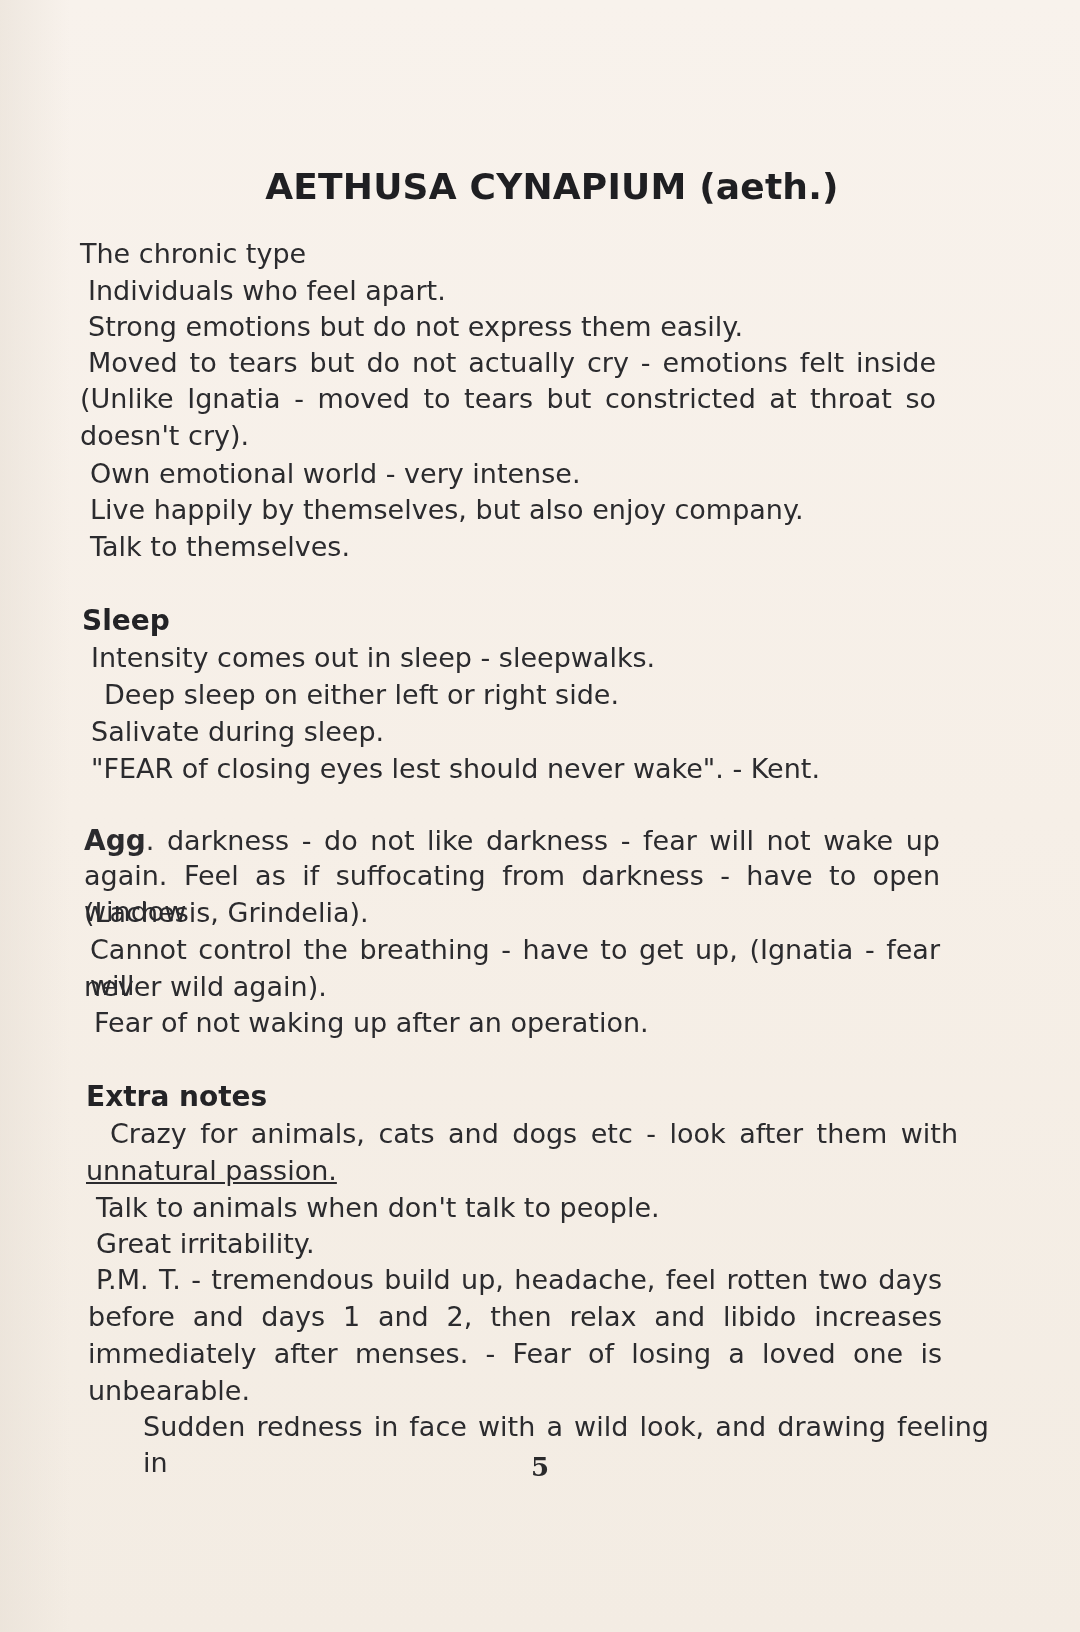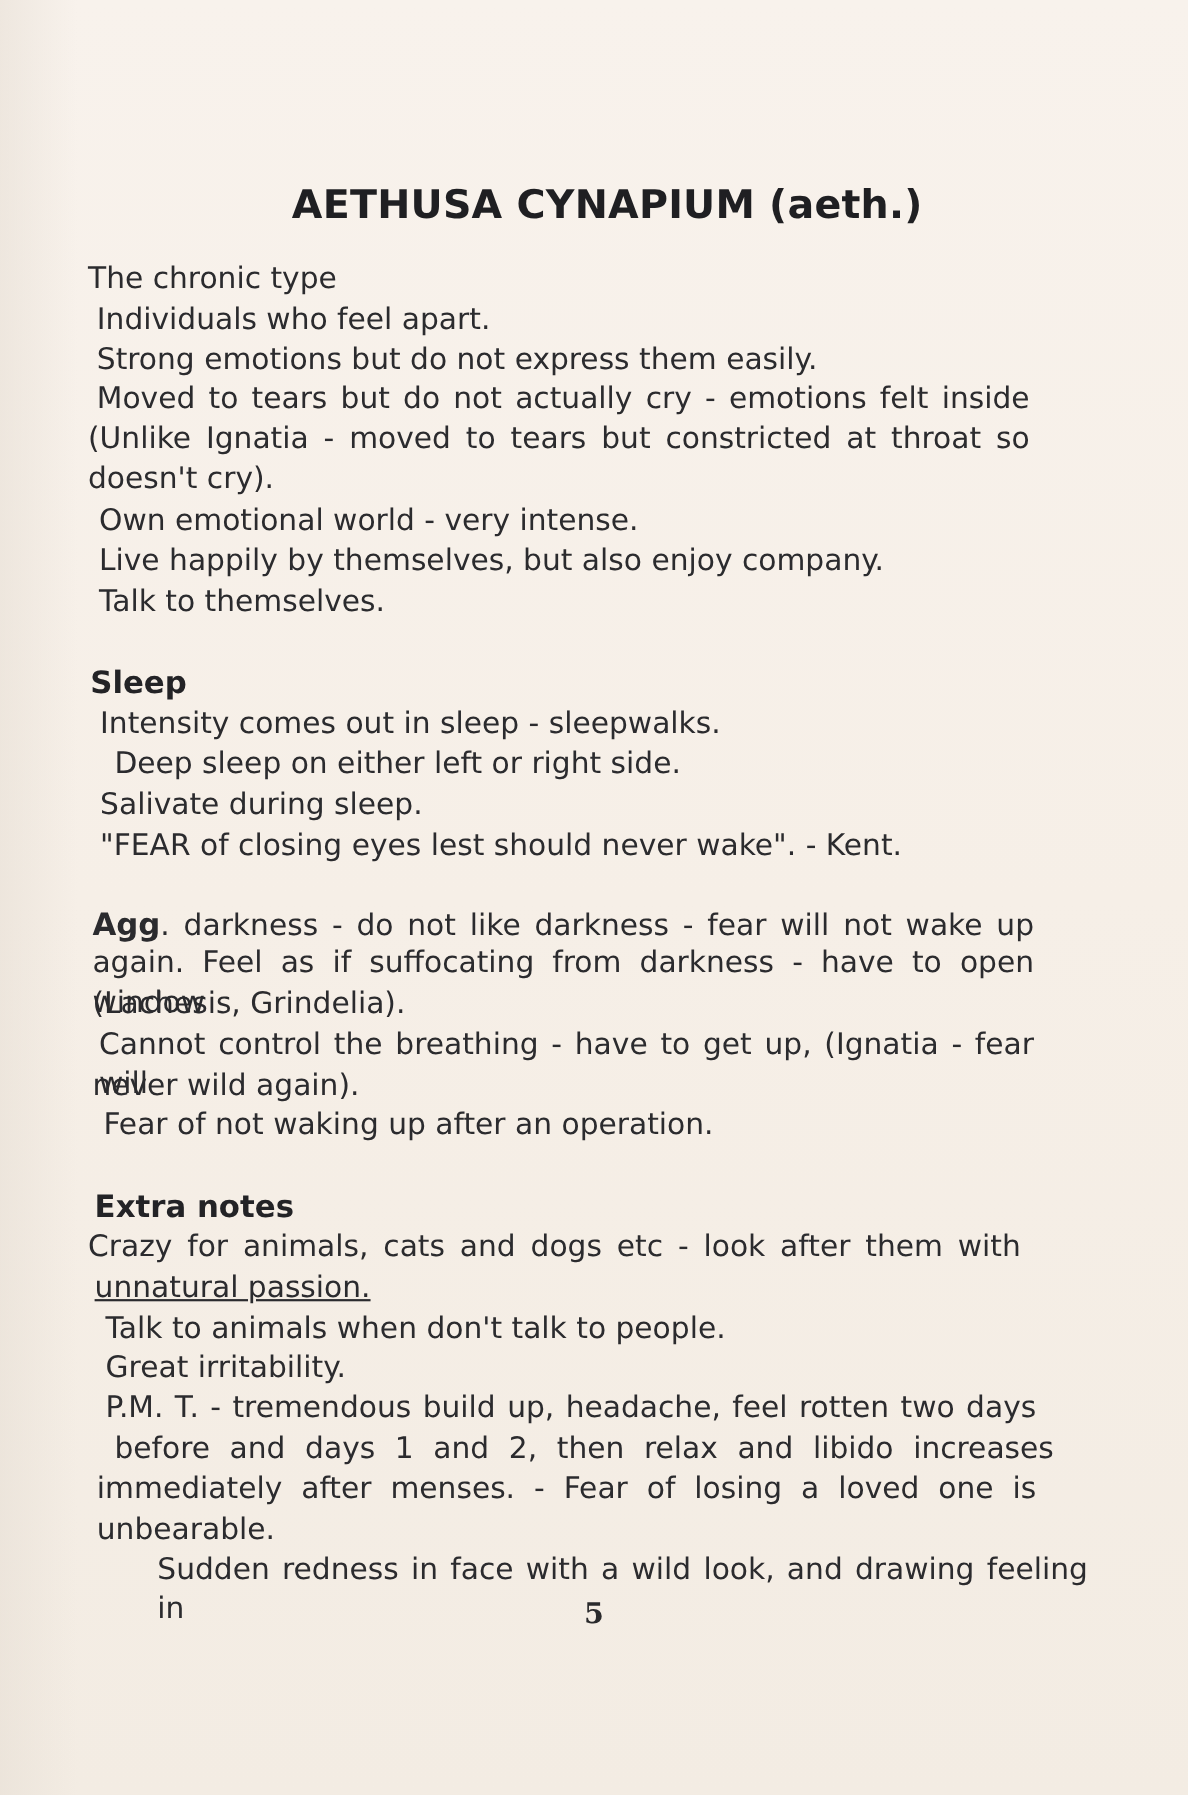--- a/index.html
+++ b/index.html
@@ -118,25 +118,25 @@
     <div class="line justify" style="top:823px; left:84px; width:856px;"><span class="lead">Agg</span><span>. darkness - do not like darkness - fear will not wake up</span></div>
     <div class="line justify" style="top:858px; left:84px; width:856px;">again. Feel as if suffocating from darkness - have to open window</div>
     <div class="line" style="top:895px; left:84px;">(Lachesis, Grindelia).</div>
     <div class="line justify" style="top:932px; left:90px; width:850px;">Cannot control the breathing - have to get up, (Ignatia - fear will</div>
     <div class="line" style="top:969px; left:84px;">never wild again).</div>
     <div class="line" style="top:1005px; left:94px;">Fear of not waking up after an operation.</div>
   </section>
 
   <section>
     <div class="heading" style="top:1080px; left:86px;">Extra notes</div>
-    <div class="line justify" style="top:1116px; left:80px; width:848px;">Crazy for animals, cats and dogs etc - look after them with</div>
+    <div class="line justify" style="top:1116px; left:110px; width:848px;">Crazy for animals, cats and dogs etc - look after them with</div>
     <div class="line" style="top:1153px; left:86px;text-decoration:underline;">unnatural passion.</div>
     <div class="line" style="top:1190px; left:96px;">Talk to animals when don't talk to people.</div>
     <div class="line" style="top:1226px; left:96px;">Great irritability.</div>
     <div class="line justify" style="top:1262px; left:96px; width:846px;">P.M. T. - tremendous build up, headache, feel rotten two days</div>
-    <div class="line justify" style="top:1299px; left:88px; width:854px;margin-left:16px;">before and days 1 and 2, then relax and libido increases</div>
+    <div class="line justify" style="top:1299px; left:88px; width:854px;">before and days 1 and 2, then relax and libido increases</div>
     <div class="line justify" style="top:1336px; left:88px; width:854px;">immediately after menses. - Fear of losing a loved one is</div>
     <div class="line" style="top:1373px; left:88px;">unbearable.</div>
     <div class="line justify" style="top:1409px; left:96px; width:846px;margin-left:47px;">Sudden redness in face with a wild look, and drawing feeling in</div>
   </section>
 
   <div class="page-number">5</div>
 </div>
 
 </body></html>

